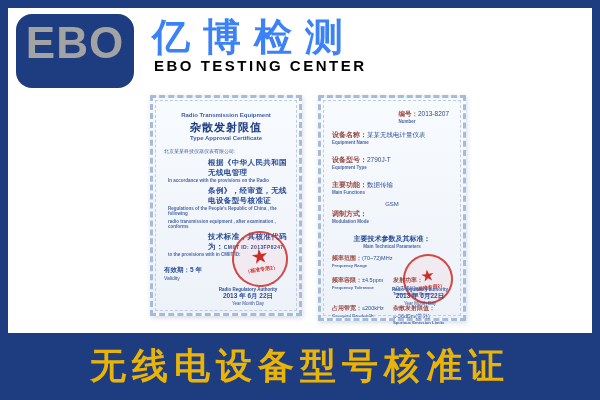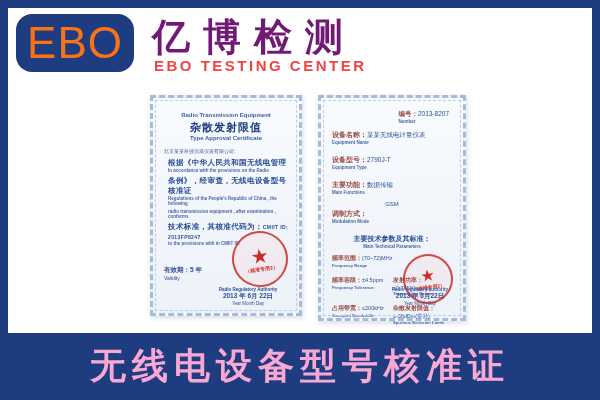--- a/index.html
+++ b/index.html
@@ -4,42 +4,42 @@
 <style>
   html,body{margin:0;padding:0;background:#fff;}
   .stage{position:relative;width:600px;height:400px;background:#fff;overflow:hidden;
          font-family:"Liberation Sans","DejaVu Sans",sans-serif;}
   .edge{position:absolute;background:#1e3c80;}
   .edge-top{top:0;left:0;right:0;height:8px;}
   .edge-left{top:0;left:0;bottom:0;width:8px;}
   .edge-right{top:0;right:0;bottom:0;width:8px;}
 
   
-  .logo{position:absolute;left:16px;top:14px;width:118px;height:58px;background:#1e3c80;
-        border-radius:16px;color:#f97316;font-weight:normal;font-size:44px;line-height:58px;
+  .logo{position:absolute;left:16px;top:14px;width:118px;height:74px;background:#1e3c80;
+        border-radius:16px;color:#a3a3a3;font-weight:bold;font-size:44px;line-height:58px;
         text-align:center;letter-spacing:1px;}
   .brand-cn{position:absolute;left:152px;top:12px;font-size:38px;font-weight:bold;
-            color:#701a75;letter-spacing:13px;white-space:nowrap;}
+            color:#3b82f6;letter-spacing:13px;white-space:nowrap;}
   .brand-en{position:absolute;left:154px;top:57px;font-size:15px;font-weight:bold;
-            color:#ef4444;letter-spacing:2.5px;white-space:nowrap;}
+            color:#000000;letter-spacing:2.5px;white-space:nowrap;}
 
   
   .cert{position:absolute;background:linear-gradient(180deg,#f8fbfe,#edf2f9);
         border:3px dashed #a5bbd9;box-sizing:border-box;color:#34539b;
         box-shadow:1px 2px 5px rgba(40,60,110,.18);}
   .cert::after{content:"";position:absolute;inset:2px;border:1px dashed #bfcde4;pointer-events:none;}
   .cert-left{left:150px;top:95px;width:152px;height:221px;padding:14px 9px 6px 9px;}
   .cert-right{left:318px;top:95px;width:148px;height:226px;padding:8px 9px 6px 9px;}
 
   .tc{text-align:center;}
   .lc-t1{font-size:11px;font-weight:bold;color:#1e3c80;letter-spacing:1px;}
   .lc-te{font-size:6px;font-weight:bold;color:#3f5ea6;margin-bottom:2px;}
   .lc-addr{font-size:5px;color:#45619f;margin:7px 0 4px 2px;}
   .pair{margin:0 0 3px 6px;}
-  .pair .cn{font-size:7.5px;font-weight:bold;color:#2c4e96;letter-spacing:.4px;}
+  .pair .cn{font-size:7.5px;font-weight:bold;color:#2c4e96;letter-spacing:.4px;margin-left:40px;}
   .pair .en{font-size:4.5px;font-weight:bold;color:#4a66a8;}
   .cmiit{font-size:5px;font-weight:bold;color:#2c4e96;}
 
   .validity{position:absolute;left:11px;bottom:32px;font-size:6.5px;font-weight:bold;color:#2c4e96;}
   .validity .en{font-size:5px;font-weight:normal;}
 
   .seal{position:absolute;border-radius:50%;border:2.5px solid rgba(205,45,40,.85);
         background:rgba(255,120,110,.07);display:flex;flex-direction:column;
         align-items:center;justify-content:center;transform:rotate(-8deg);}
   .seal .star{color:#cd2d28;line-height:1;}
@@ -73,21 +73,21 @@
   .pcol .en{font-size:4.2px;font-weight:bold;color:#4a66a8;}
   .seal-right{right:10px;bottom:14px;width:46px;height:46px;}
   .seal-right .star{font-size:16px;}
   .seal-right .seal-label{font-size:4.8px;}
   .date-right{right:4px;bottom:12px;width:78px;color:#2c4e96;}
   .date-right .authority{color:#3f5ea6;}
 
   
   .banner{position:absolute;left:0;right:0;bottom:0;height:67px;background:#1e3c80;
           display:flex;align-items:center;justify-content:center;}
-  .banner-text{color:#f9a8d4;font-size:36px;font-weight:bold;letter-spacing:6px;white-space:nowrap;}
+  .banner-text{color:#eab308;font-size:36px;font-weight:bold;letter-spacing:6px;white-space:nowrap;}
 </style>
 </head>
 <body>
 
 <div class="stage">
   <div class="edge edge-top"></div>
   <div class="edge edge-left"></div>
   <div class="edge edge-right"></div>
 
   <div class="logo">EBO</div>

